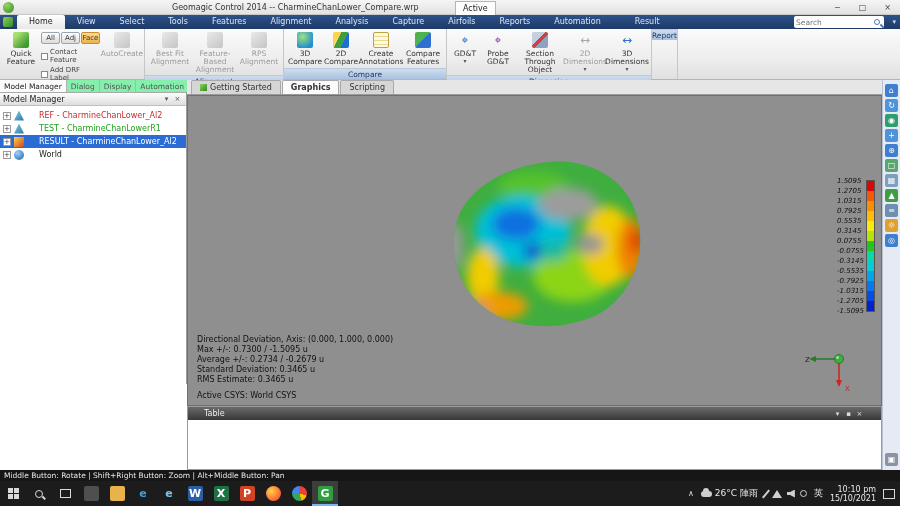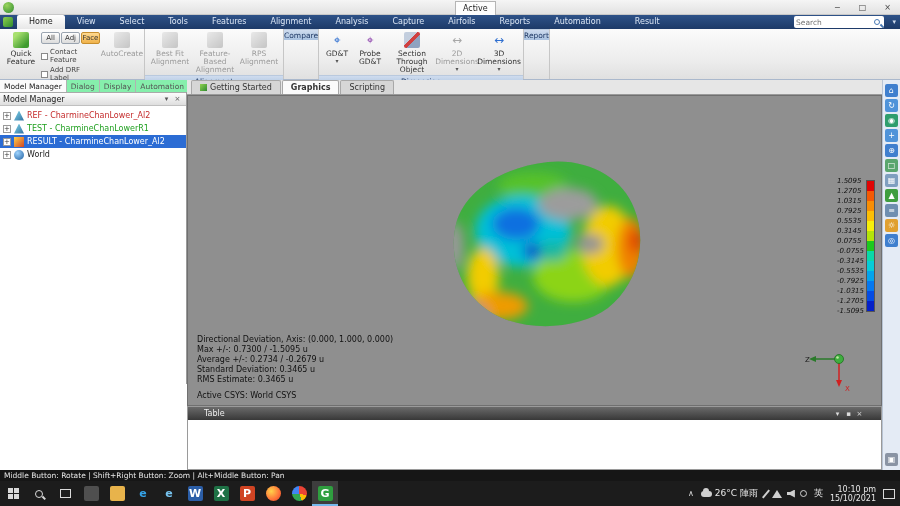--- a/index.html
+++ b/index.html
@@ -66,21 +66,21 @@
 .sh-icon{width:11px;text-align:center;color:#555;font-size:7px;cursor:default;}
 .tree{padding-top:3px;}
 .tree-item{display:flex;align-items:center;height:13px;padding-left:3px;font-size:8px;gap:3px;cursor:default;}
 .tree-item.selected{background:#2b6cd4;}
 .tree-item.selected .tree-label{color:#fff !important;}
 .expand{width:8px;height:8px;border:1px solid #9a9a9a;background:#fff;font-size:7px;line-height:6px;text-align:center;color:#333;flex:none;}
 .titem-icon{width:10px;height:10px;flex:none;}
 .ti-ref,.ti-test{background:linear-gradient(135deg,#7fd4e8,#2f6fa0);clip-path:polygon(50% 0,100% 100%,0 100%);}
 .ti-result{background:linear-gradient(135deg,#ffd24a,#d04423);}
 .ti-world{border-radius:50%;background:radial-gradient(circle at 35% 30%,#9fd4ff,#1f5fa0);}
-.tree-label{white-space:nowrap;}
+.tree-label{white-space:nowrap;margin-left:12px;}
 
 
 .doc-tabs{position:absolute;left:187px;top:80px;width:695px;height:15px;background:#e6e6e6;border-bottom:1px solid #9a9a9a;display:flex;align-items:flex-end;padding-left:4px;gap:1px;}
 .dtab{font-size:8px;padding:0 8px;line-height:14px;height:14px;background:#d6d6d6;border:1px solid #a8a8a8;border-bottom:none;border-radius:2px 2px 0 0;color:#333;display:flex;align-items:center;gap:3px;cursor:default;white-space:nowrap;}
 .dtab.active{background:#fbfbfb;font-weight:bold;}
 .dtab-icon{width:7px;height:7px;background:linear-gradient(135deg,#8fd14f,#2e8b2e);flex:none;}
 
 
 .viewport{position:absolute;left:187px;top:95px;width:695px;height:311px;background:#8f8f8f;border:1px solid #707070;overflow:hidden;}
 .model-svg{position:absolute;left:250px;top:60px;}
@@ -133,20 +133,21 @@
 .clock{font-size:8px;line-height:9px;text-align:right;white-space:nowrap;}
 .action-center{width:12px;height:10px;border:1px solid #d9d9d9;}
 </style>
 </head>
 <body>
 
 <div class="screen" data-name="app-window">
 
   <div class="titlebar" data-name="title-bar">
     <span class="logo" data-name="geomagic-logo-icon"></span>
+    <span class="title-text" data-name="window-title">Geomagic Control 2014 -- CharmineChanLower_Compare.wrp</span>
     <span class="active-tab" data-name="active-config-tab">Active</span>
     <div class="win-controls">
       <span class="win-btn" data-name="minimize-button">─</span>
       <span class="win-btn" data-name="maximize-button">□</span>
       <span class="win-btn" data-name="close-button">×</span>
     </div>
   </div>
 
   <nav class="menubar" data-name="ribbon-tab-bar">
     <span class="appbtn" data-name="app-menu-icon"></span>
@@ -211,20 +212,38 @@
         </div>
         <div class="rbtn disabled" style="width:42px" data-name="rps-alignment-button">
           <span class="ric cube-gray" data-name="rps-alignment-icon"></span>
           <span>RPS Alignment</span>
         </div>
       </div>
       <div class="rg-label" data-name="group-label-alignment">Alignment</div>
     </div>
 
     <div class="rgroup" data-name="ribbon-group-compare">
+      <div class="rg-content">
+        <div class="rbtn" style="width:36px" data-name="compare-3d-button">
+          <span class="ric ic-3d" data-name="compare-3d-icon"></span>
+          <span>3D Compare</span>
+        </div>
+        <div class="rbtn" style="width:36px" data-name="compare-2d-button">
+          <span class="ric ic-2d" data-name="compare-2d-icon"></span>
+          <span>2D Compare</span>
+        </div>
+        <div class="rbtn" style="width:44px" data-name="create-annotations-button">
+          <span class="ric ic-annot" data-name="create-annotations-icon"></span>
+          <span>Create Annotations</span>
+        </div>
+        <div class="rbtn" style="width:40px" data-name="compare-features-button">
+          <span class="ric ic-cmpfeat" data-name="compare-features-icon"></span>
+          <span>Compare Features</span>
+        </div>
+      </div>
       <div class="rg-label" data-name="group-label-compare">Compare</div>
     </div>
 
     <div class="rgroup" data-name="ribbon-group-dimension">
       <div class="rg-content">
         <div class="rbtn" style="width:30px" data-name="gdt-button">
           <span class="ric glyphic ic-gdt" data-name="gdt-icon">⌖</span>
           <span>GD&amp;T</span>
           <span class="dd" data-name="dropdown-arrow-icon">▾</span>
         </div>

